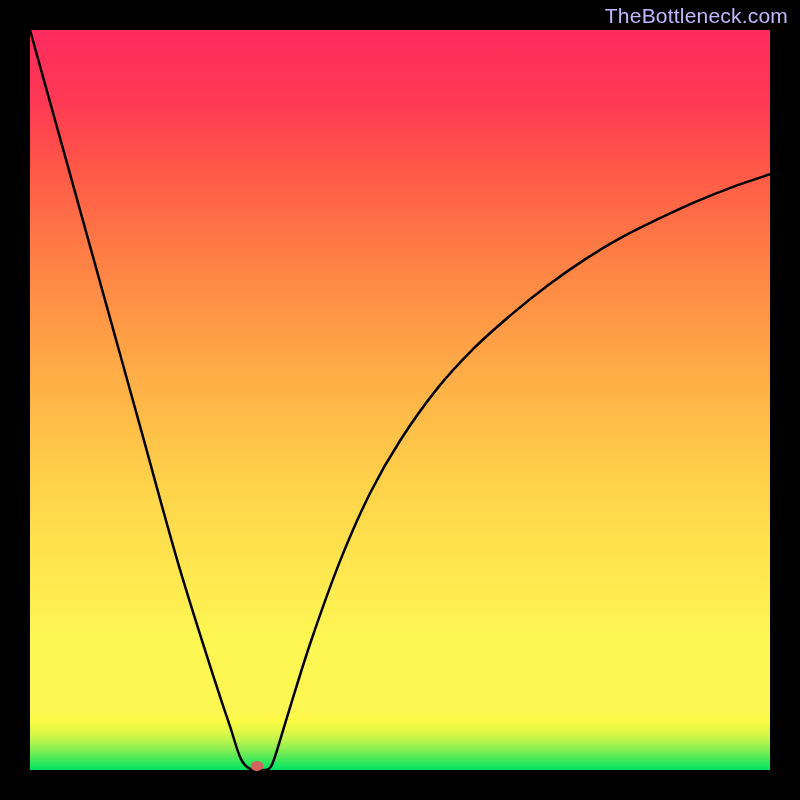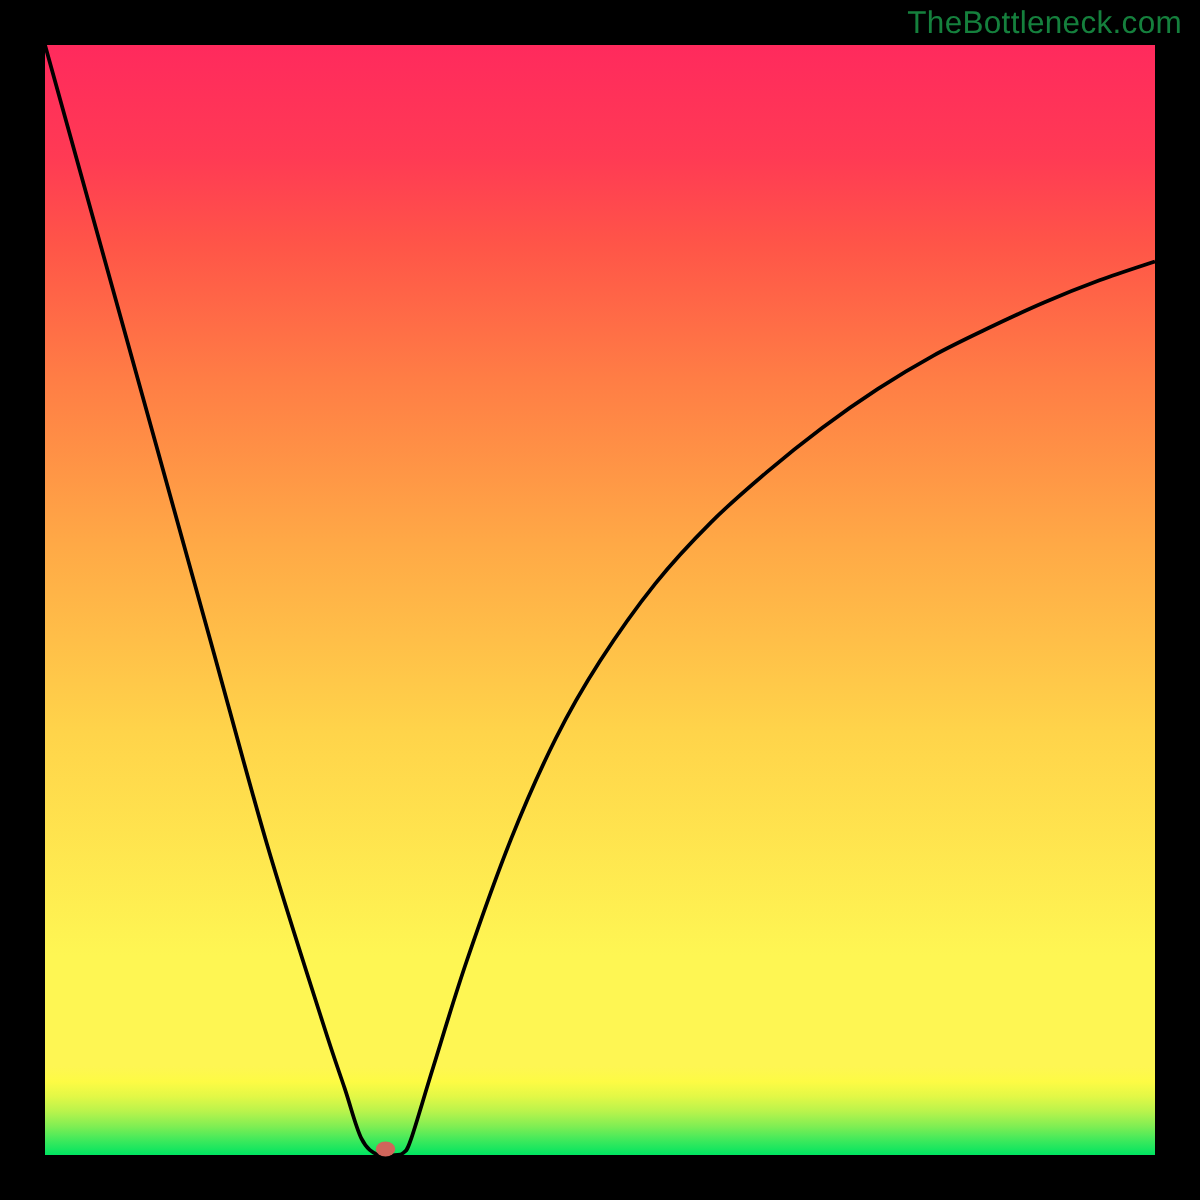--- a/index.html
+++ b/index.html
@@ -14,21 +14,21 @@
   .frame {
     position: relative;
     width: 800px;
     height: 800px;
     background: #000;
   }
   .watermark {
     position: absolute;
     top: 4px;
     right: 12px;
-    color: #15803d;
+    color: #c4b5fd;
     font-size: 21px;
     font-weight: 500;
     letter-spacing: 0.2px;
     z-index: 10;
   }
   
   .plot {
     position: absolute;
     left: 30px;
     top: 30px;

